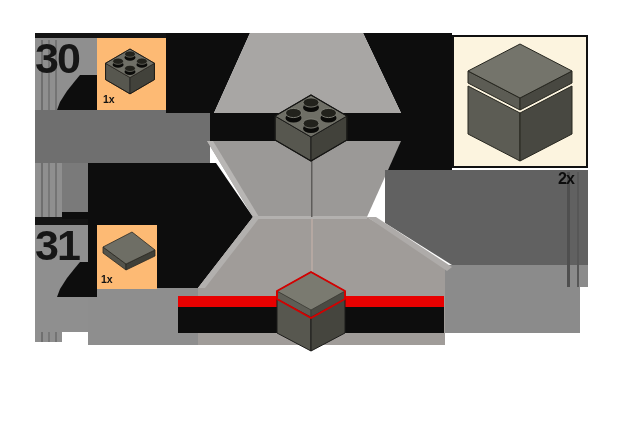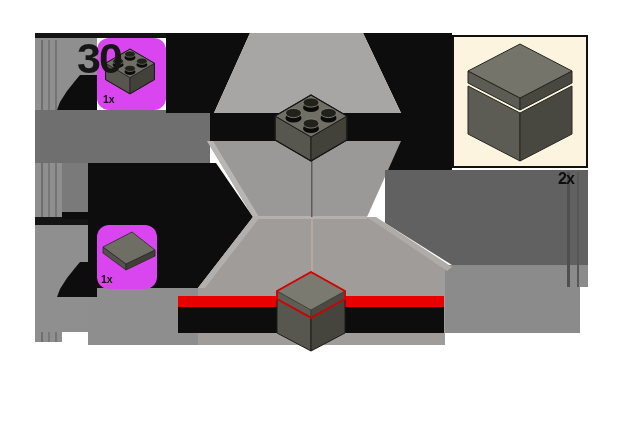--- a/index.html
+++ b/index.html
@@ -1,21 +1,21 @@
 <!DOCTYPE html>
 <html><head>
 <meta charset="utf-8">
 <style>
   html,body{margin:0;padding:0;background:#fff;}
   .page{position:relative;width:624px;height:441px;background:#ffffff;overflow:hidden;
         font-family:"Liberation Sans",sans-serif;}
   .sh{position:absolute;inset:0;}
   .num{position:absolute;font-weight:bold;font-size:43px;line-height:1;color:#161616;
        letter-spacing:-2px;}
-  .callout{position:absolute;background:#d946ef;border-radius:12px;}
+  .callout{position:absolute;background:#fdba74;}
   .qty{position:absolute;left:6px;bottom:5px;font-size:10.5px;font-weight:bold;color:#121212;}
   .submodel{position:absolute;left:452px;top:35px;width:136px;height:133px;
             background:#fcf4df;border:2px solid #101010;box-sizing:border-box;}
   .mult{position:absolute;left:558px;top:170px;font-size:16px;font-weight:bold;
         letter-spacing:-1px;color:#0d0d0d;}
   svg.art{position:absolute;left:0;top:0;pointer-events:none;}
 </style>
 </head>
 <body>
 
@@ -112,16 +112,17 @@
 
     <g>
       <path d="M468,86 L520,113 L520,161 L468,134 Z" fill="#5c5c54" stroke="#26261f" stroke-width="1"></path>
       <path d="M520,113 L572,86 L572,134 L520,161 Z" fill="#484841" stroke="#26261f" stroke-width="1"></path>
       <path d="M468,71 L520,98 L520,110 L468,83 Z" fill="#5c5c54" stroke="#26261f" stroke-width="1"></path>
       <path d="M520,98 L572,71 L572,83 L520,110 Z" fill="#484841" stroke="#26261f" stroke-width="1"></path>
       <path d="M520,44 L572,71 L520,98 L468,71 Z" fill="#74746b" stroke="#26261f" stroke-width="1"></path>
     </g>
   </svg>
 
-  <div class="num" style="left:35px;top:37px;padding-left:42px;">30</div>
+  <div class="num" style="left:35px;top:37px;">30</div>
+  <div class="num" style="left:35px;top:224px;">31</div>
   <div class="mult">2x</div>
 
 </div>
 
 </body></html>

